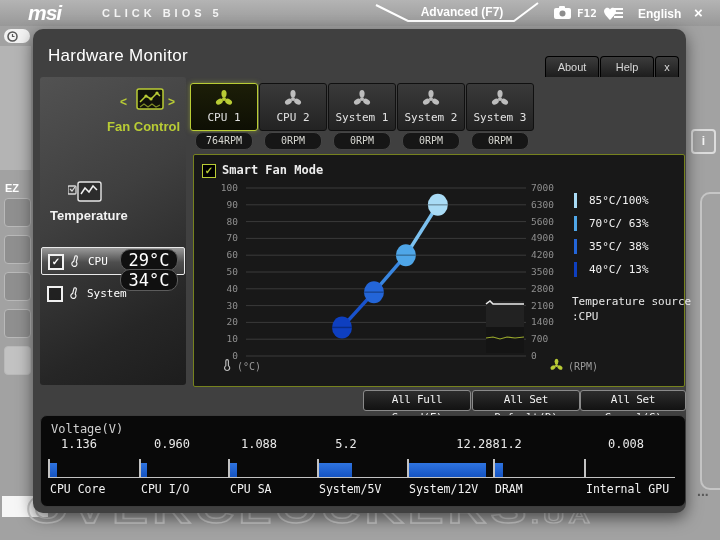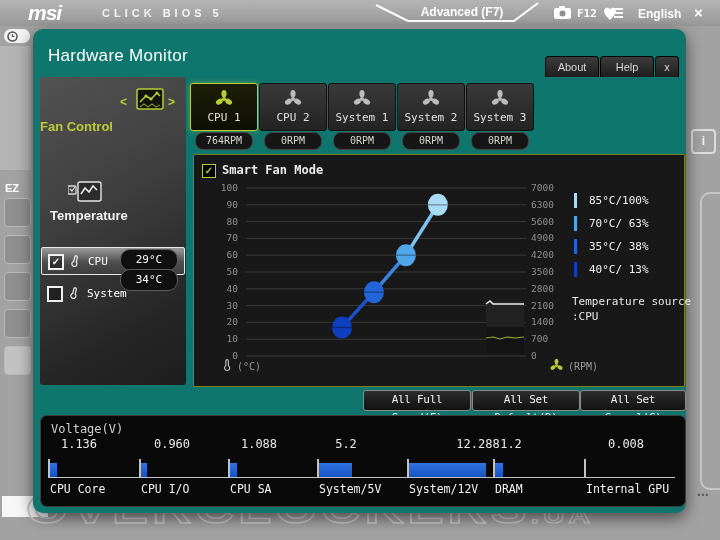--- a/index.html
+++ b/index.html
@@ -38,44 +38,44 @@
   .bg-right-panel{position:absolute;left:700px;top:192px;width:40px;height:294px;
                   border:2px solid #c6c6c6;border-radius:10px;z-index:1;}
   .bg-dots{position:absolute;left:697px;top:483px;color:#5a5a5a;font-size:14px;font-weight:700;z-index:1;}
   .bg-whitebox{position:absolute;left:2px;top:496px;width:46px;height:21px;background:#f6f6f6;z-index:2;}
   .watermark{position:absolute;left:26px;top:487px;z-index:3;font-weight:700;font-size:40px;
              letter-spacing:3px;color:transparent;-webkit-text-stroke:1.5px #c9c9c9;
              transform:scaleX(1.35);transform-origin:left center;white-space:nowrap;}
   .watermark .suffix{font-size:22px;-webkit-text-stroke:1.2px #c9c9c9;}
 
   
-  .dlg{position:absolute;left:33px;top:29px;width:653px;height:484px;background:#0f766e;
+  .dlg{position:absolute;left:33px;top:29px;width:653px;height:484px;background:#404040;
        border-radius:10px;z-index:10;box-shadow:0 5px 16px rgba(0,0,0,.55);}
   .dlg-title{position:absolute;left:15px;top:17px;font-size:17px;color:#fff;letter-spacing:.3px;}
   .dlg-tab{position:absolute;top:27px;height:20px;background:linear-gradient(#3c3c3c,#1d1d1d);
            border:1px solid #000;border-bottom:none;border-radius:4px 4px 0 0;color:#d8d8d8;
            font-size:11px;text-align:center;line-height:20px;cursor:pointer;}
 
   
   .side{position:absolute;left:7px;top:48px;width:146px;height:308px;border-radius:3px;
         background:linear-gradient(150deg,#525252 0%,#3f3f3f 40%,#262626 78%,#1d1d1d 100%);}
   .fc-arrow{position:absolute;top:18px;color:#b9cc35;font-size:12px;font-weight:700;cursor:pointer;}
-  .fc-label{position:absolute;left:0;top:42px;width:140px;text-align:left;padding-right:4px;
+  .fc-label{position:absolute;left:0;top:42px;width:140px;text-align:right;padding-right:4px;
             color:#b9cc35;font-size:13px;font-weight:700;}
   .temp-label{position:absolute;left:10px;top:131px;color:#f2f2f2;font-size:13px;font-weight:700;}
   .sensor-row{position:absolute;left:1px;width:142px;height:26px;}
   .sensor-hl{border:1px solid #e9e9e9;border-radius:2px;
              background:linear-gradient(#9a9a9a,#4e4e4e 55%,#3c3c3c);}
   .chk{position:absolute;left:6px;top:6px;width:12px;height:12px;border:2px solid #f0f0f0;
        background:rgba(0,0,0,.35);color:#fff;font-size:10px;font-weight:700;line-height:12px;
        text-align:center;cursor:pointer;}
   .sensor-thermo{position:absolute;left:26px;top:3px;color:#f2f2f2;transform:rotate(14deg);}
   .sensor-name{position:absolute;left:46px;top:7px;color:#fff;font-size:11px;}
   .sensor-pill{position:absolute;left:80px;top:2px;width:56px;height:20px;background:#101010;
-               border:1px solid #5c5c5c;border-radius:10px;color:#fff;font-size:11px;
+               border:1px solid #5c5c5c;border-radius:10px;color:#fff;font-size:17px;
                text-align:center;line-height:20px;}
 
   
   .ftab{position:absolute;top:54px;width:66px;height:46px;border-radius:3px;cursor:pointer;
         background:linear-gradient(#3a3a3a,#232323);border:1px solid #101010;color:#e2e2e2;}
   .ftab .fico{position:absolute;left:23px;top:5px;color:#bdbdbd;}
   .ftab-label{position:absolute;left:0;top:27px;width:100%;text-align:center;font-size:11px;}
   .ftab.active{background:linear-gradient(#1c1e08,#0e0f04);border:1px solid #b9cc35;
                box-shadow:0 0 5px rgba(185,204,53,.5);}
   .ftab.active .fico{color:#b9cc35;}

